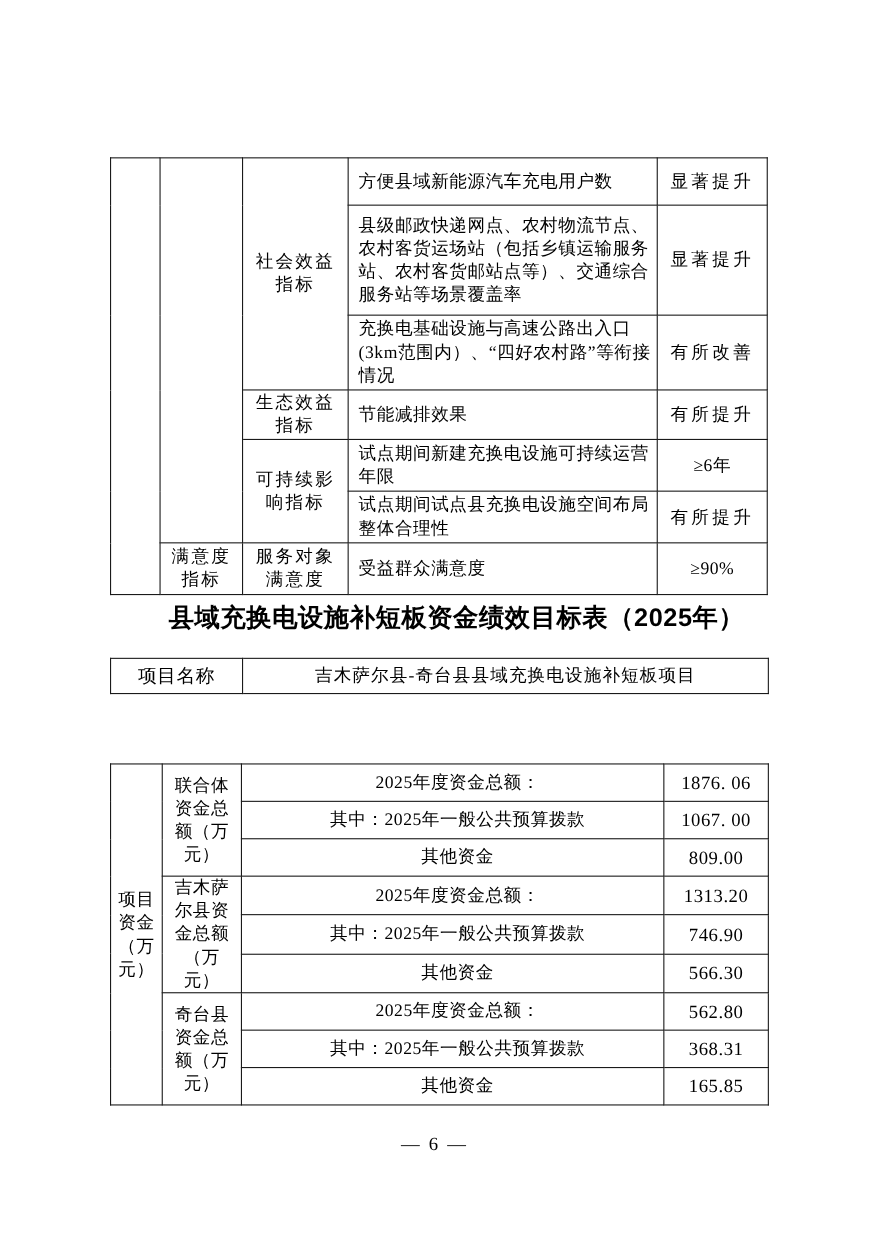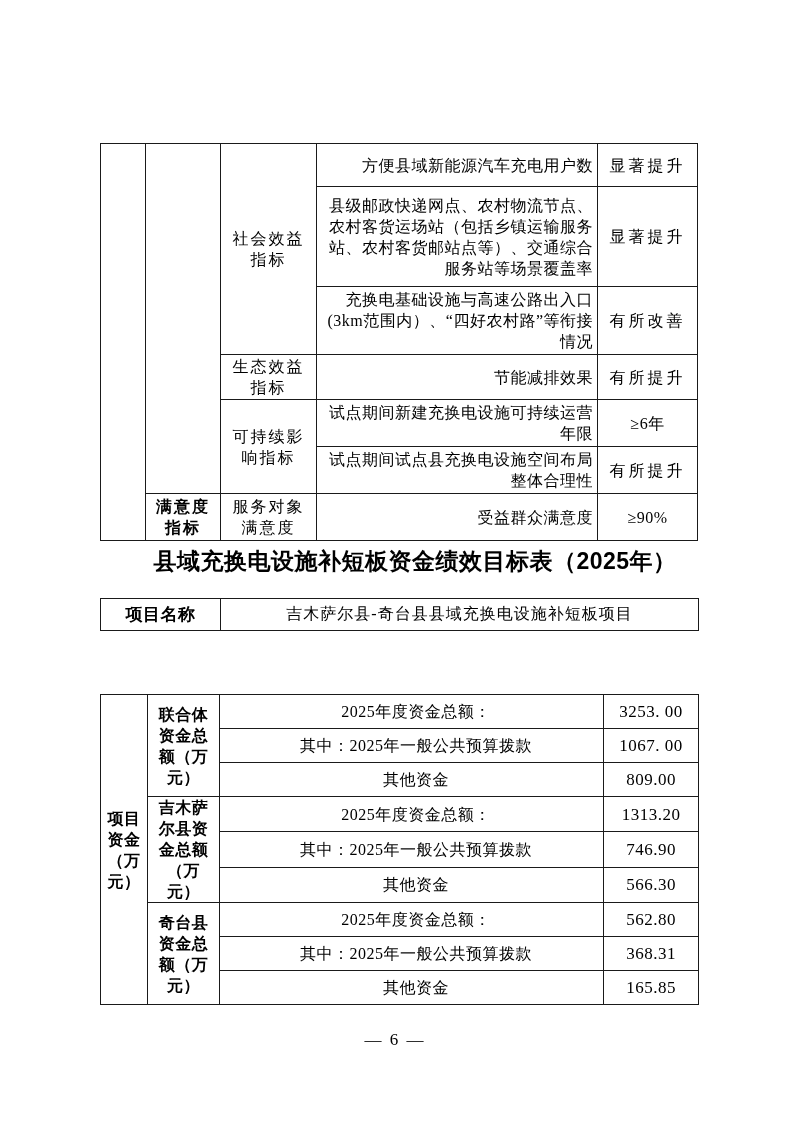--- a/index.html
+++ b/index.html
@@ -20,26 +20,26 @@
   .t1 { left:100px; top:143px; width:597px; }
   .t1 td { font-size:16px; line-height:21px; }
   .t1 tr.r1 { height:43px; }
   .t1 tr.r2 { height:100px; }
   .t1 tr.r3 { height:64px; }
   .t1 tr.r4 { height:45px; }
   .t1 tr.r5 { height:45px; }
   .t1 tr.r6 { height:47px;margin-top:12px; }
   .t1 tr.r7 { height:47px; }
   .t1 .cat { text-align:center; letter-spacing:2px; padding:0 5px; }
-  .t1 .ind { text-align:right; padding:2px 4px 2px 9px; letter-spacing:0.5px; }
+  .t1 .ind { text-align:left; padding:2px 4px 2px 9px; letter-spacing:0.5px; }
   .t1 .tgt { text-align:center; letter-spacing:3px; }
   .t1 .tgt.num { letter-spacing:0.5px; }
 
   .boldlbl {
-    font-weight:bold;
+    font-weight:normal;
     font-family:"Liberation Sans", sans-serif;
     letter-spacing:0.5px;
   }
 
   
   .sec-title {
     position:absolute; left:112px; top:546px; width:606px;
     text-align:center;
     font-size:23px; font-weight:bold;
     font-family:"Liberation Sans", sans-serif;
@@ -140,21 +140,21 @@
       <col style="width:47px">
         <col style="width:72px">
       <col style="width:384px">
         <col style="width:95px">
     </colgroup>
     <tbody>
         <tr>
       <td class="glabel boldlbl" rowspan="9">项目资金（万元）</td>
       <td class="glabel boldlbl" rowspan="3">联合体资金总额（万元）</td>
       <td class="item">2025年度资金总额：</td>
-      <td class="amt">3253. 00</td>
+      <td class="amt">1876. 06</td>
     </tr>
     <tr>
       <td class="item">其中：2025年一般公共预算拨款</td>
       <td class="amt">1067. 00</td>
     </tr>
     <tr>
       <td class="item">其他资金</td>
       <td class="amt">809.00</td>
     </tr>
     <tr>

